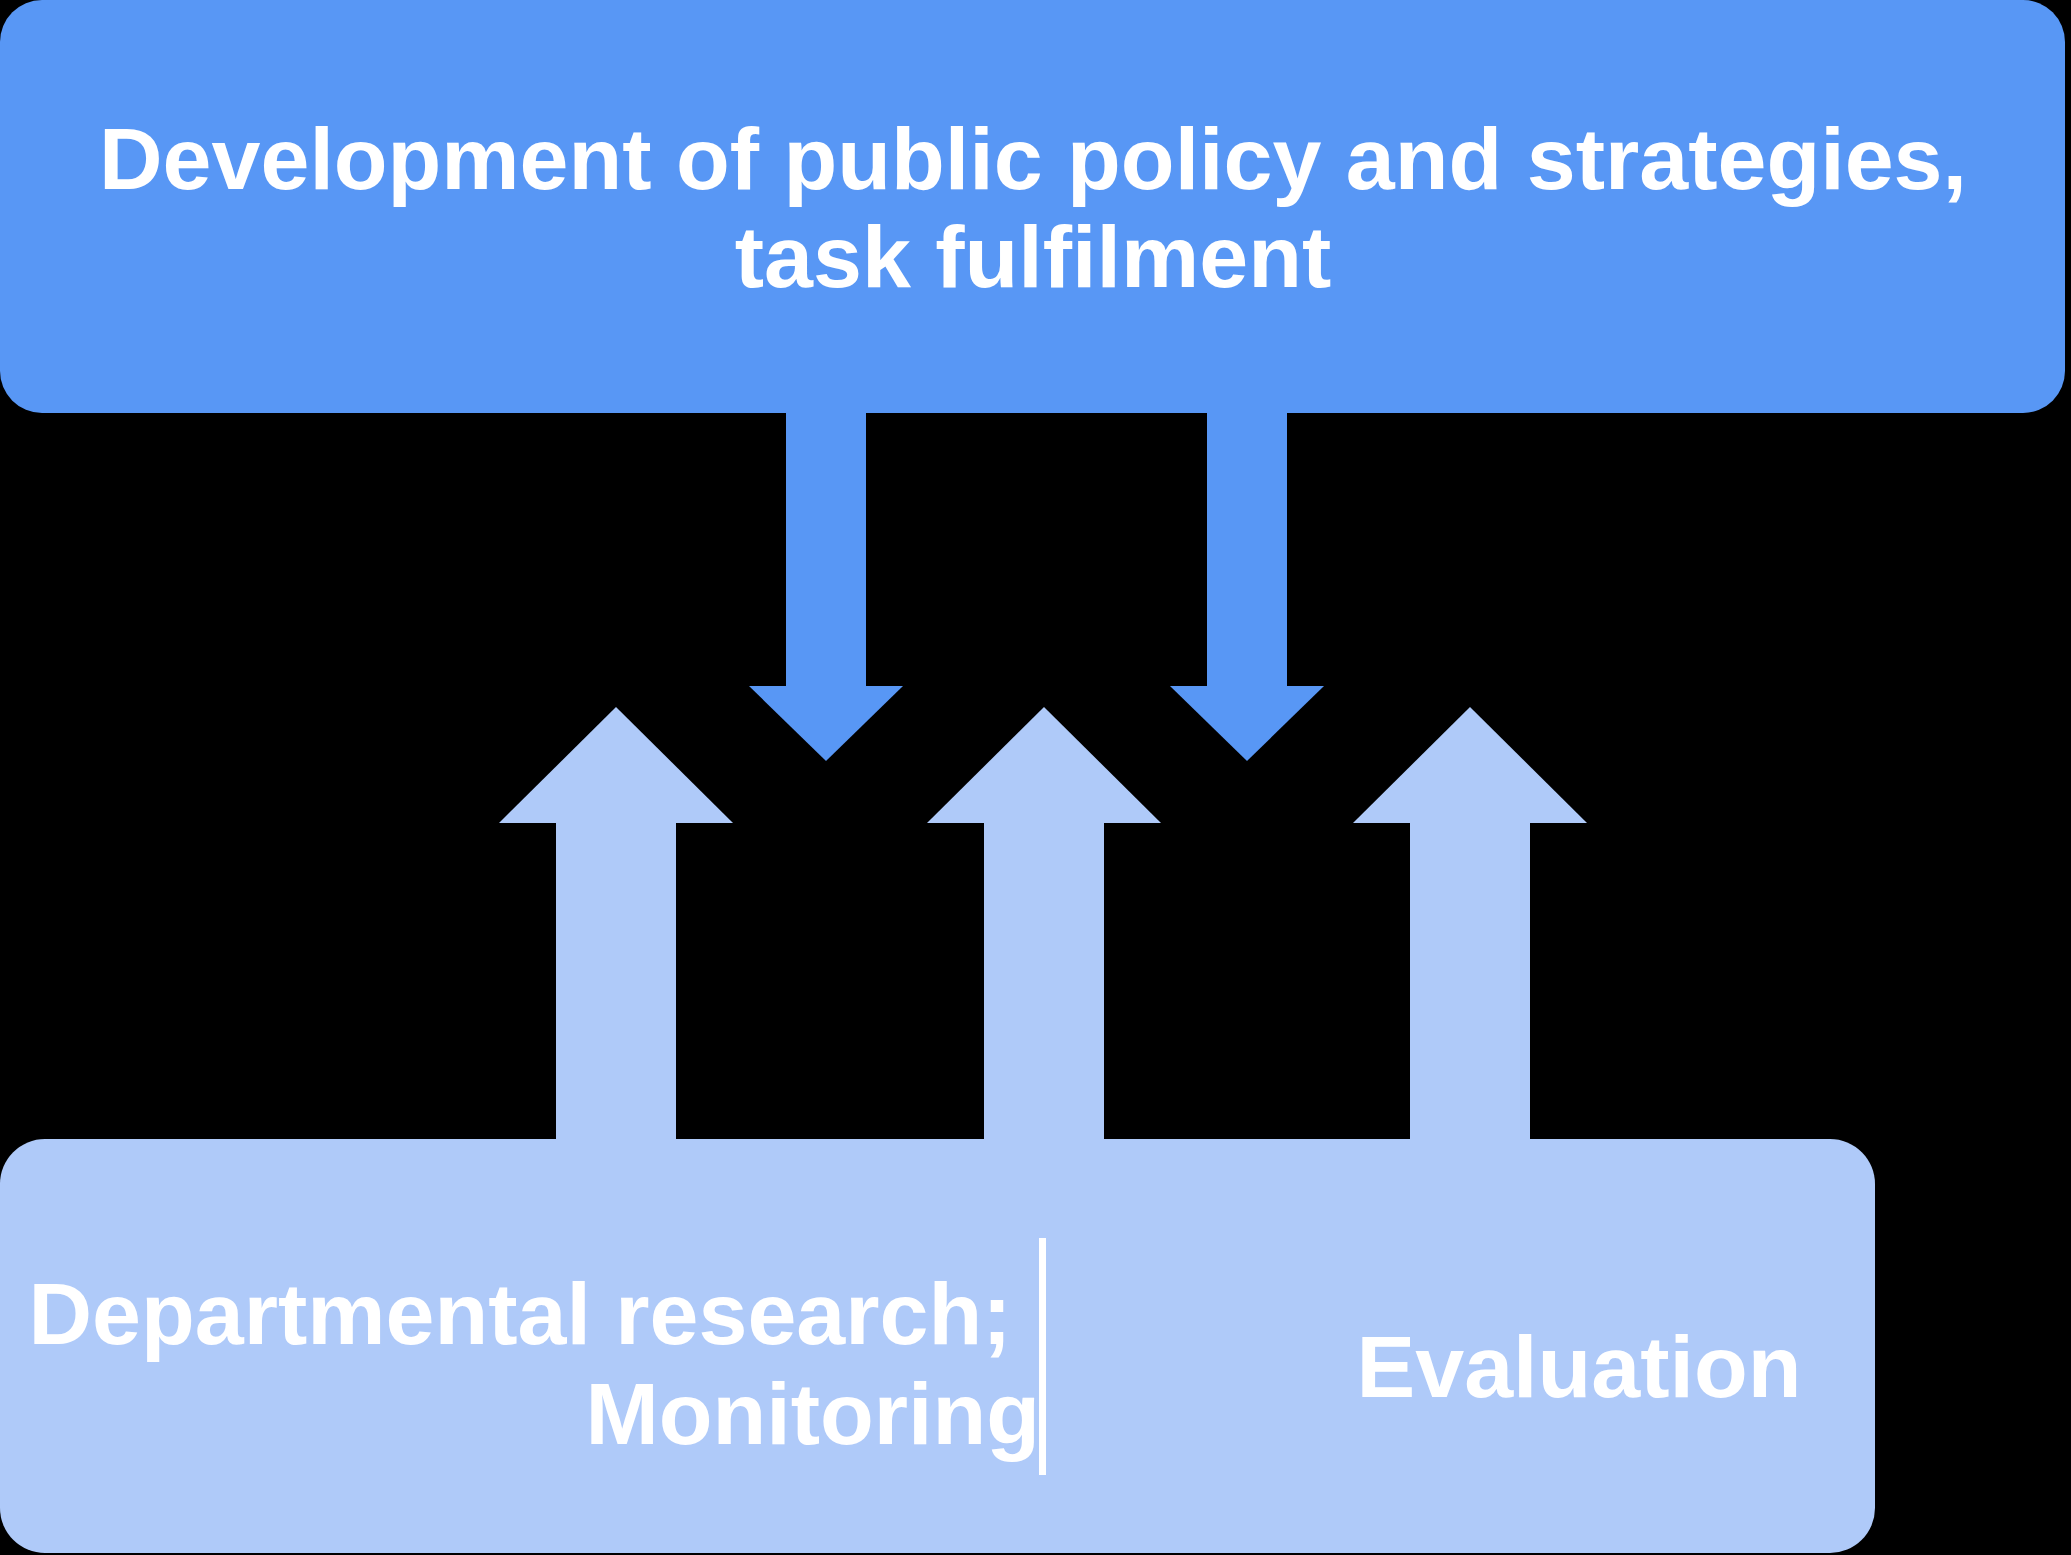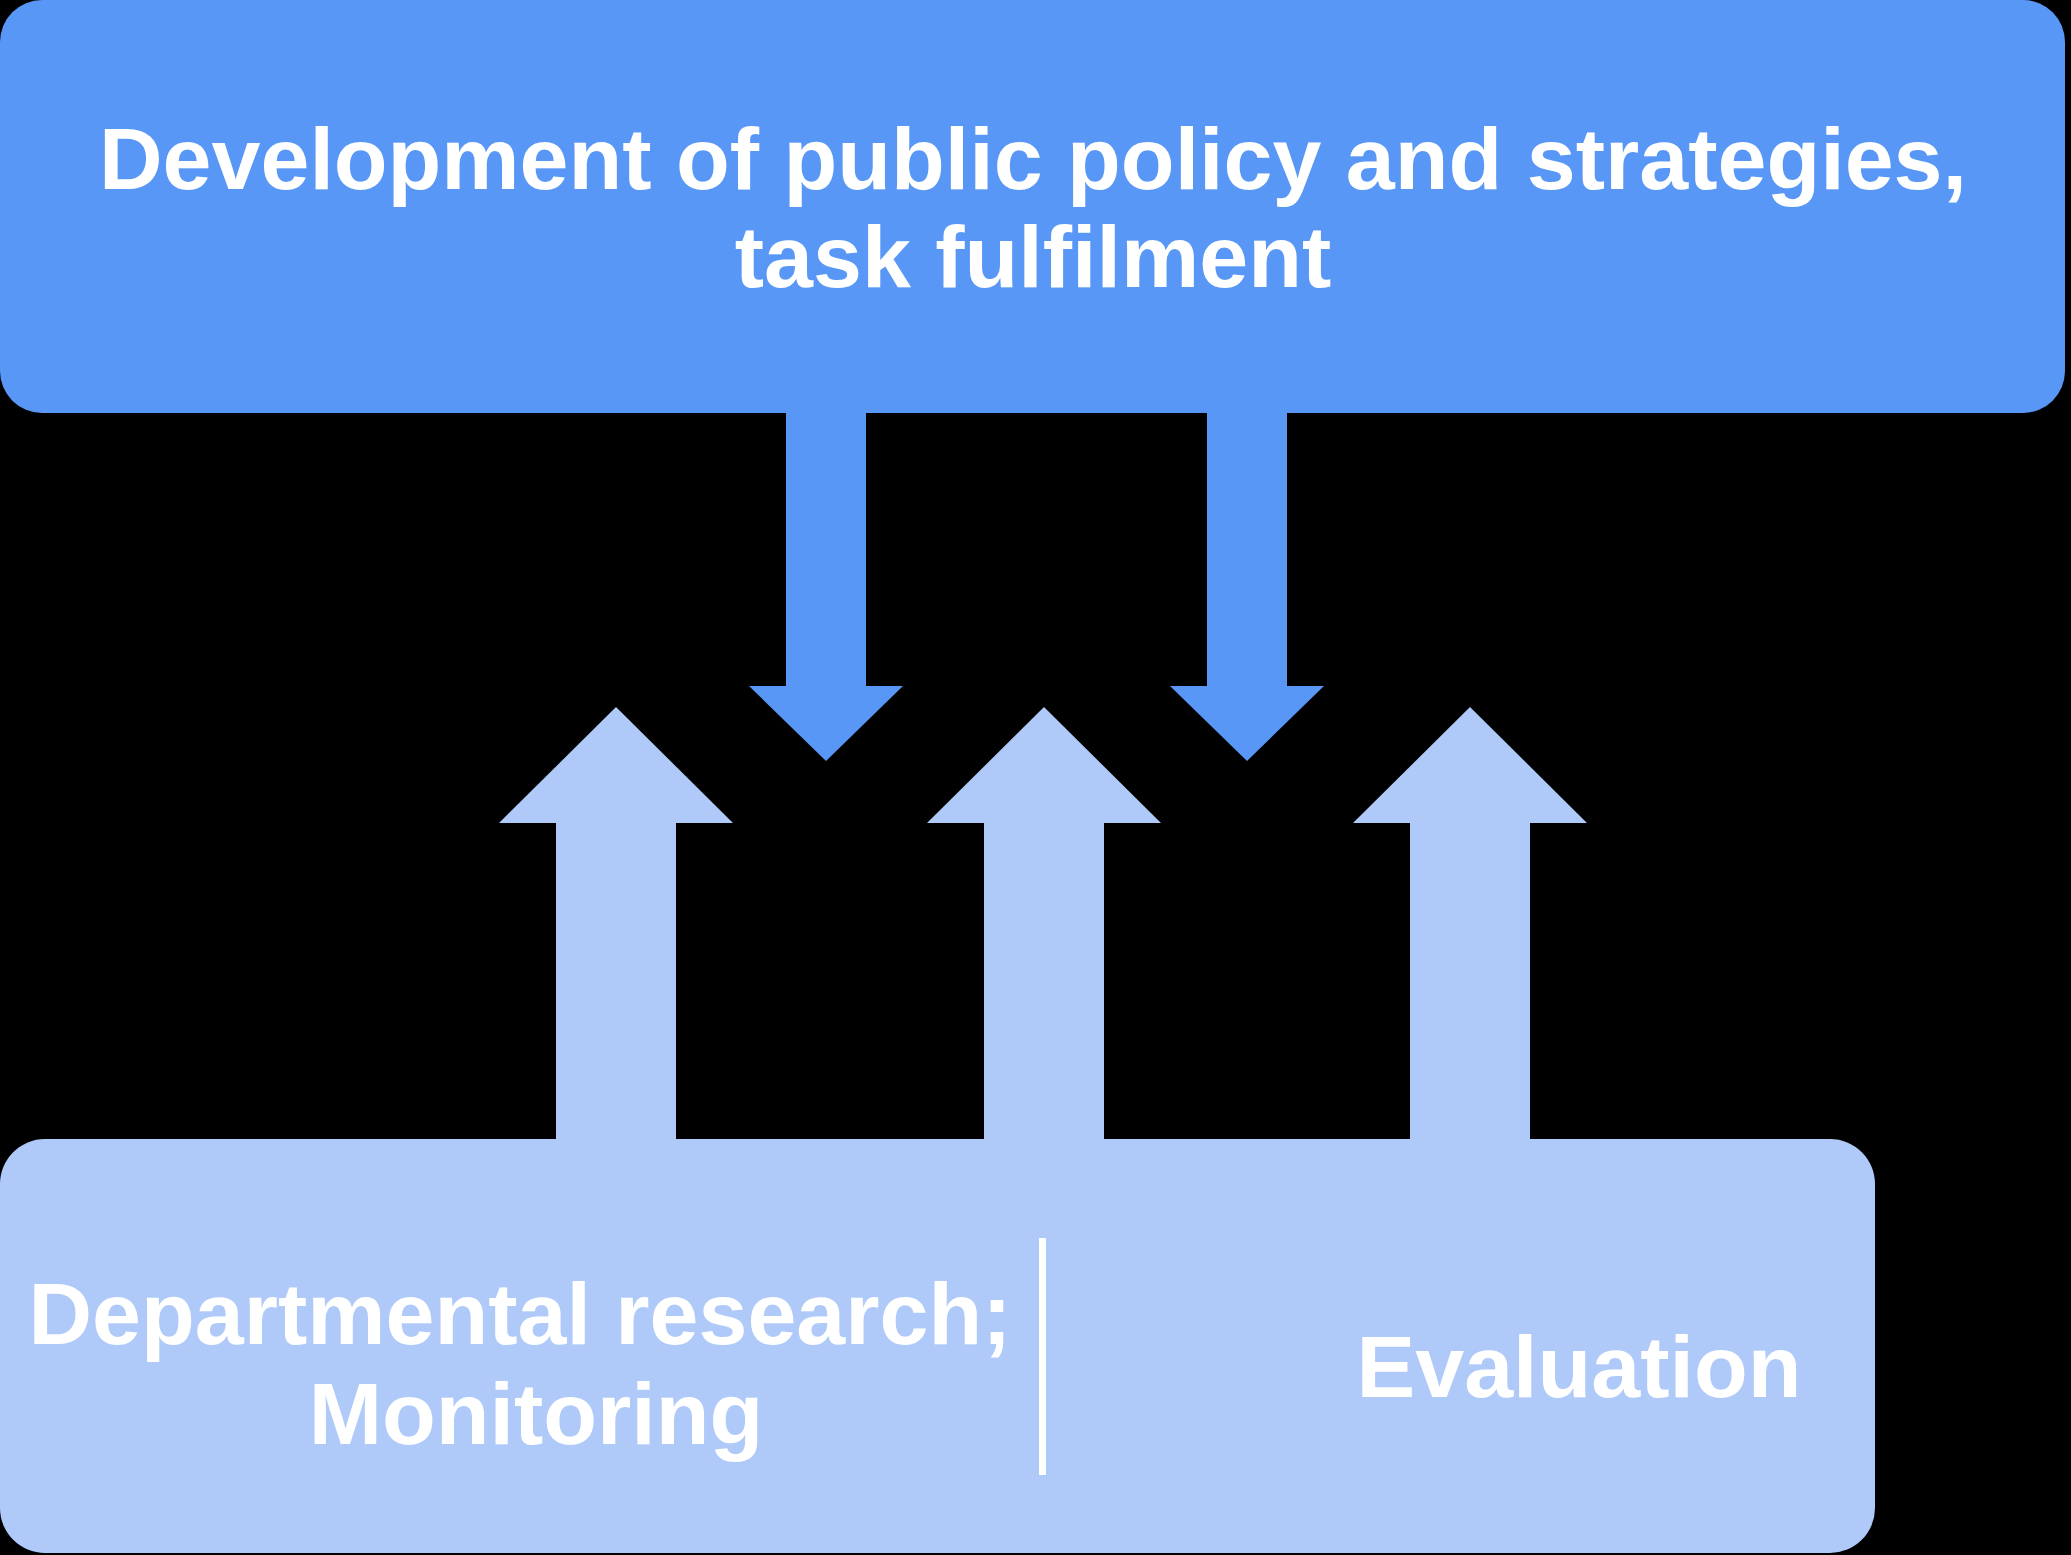--- a/index.html
+++ b/index.html
@@ -35,21 +35,21 @@
     line-height:88px;
     color:var(--text);
     text-align:center;
     white-space:nowrap;
   }
   
   .top-line1{left:-12px;top:115px;width:2090px;}
   .top-line2{left:-12px;top:213px;width:2090px;}
   
   .bot-left1{left:0;top:131px;width:1040px;}
-  .bot-left2{left:16px;top:231px;width:1040px;}
+  .bot-left2{left:0;top:231px;width:1040px;text-align:right;}
   .bot-right{left:1056px;top:184px;width:1046px;}
   .vdivider{
     position:absolute;
     left:1039px;top:99px;width:7px;height:237px;
     background:var(--divider);
   }
   
   .arrow{position:absolute;}
   .shaft{position:absolute;}
   .head{position:absolute;width:0;height:0;}

